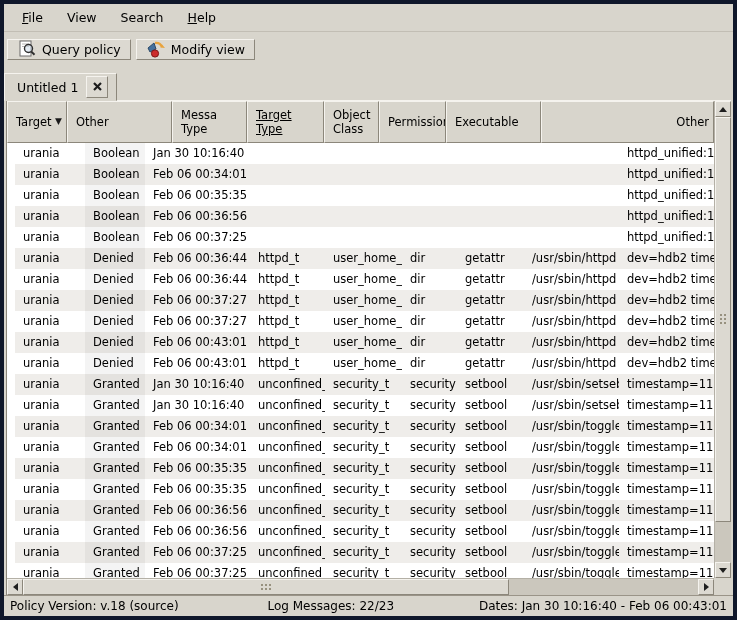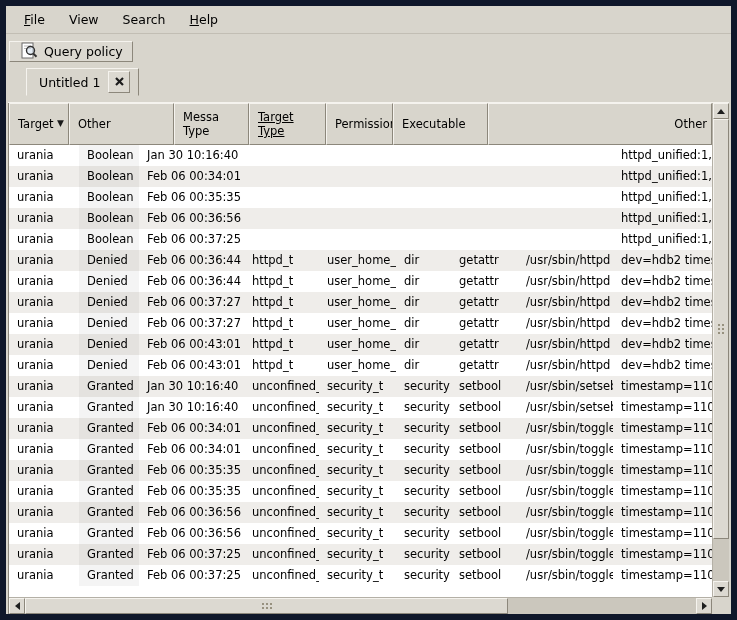--- a/index.html
+++ b/index.html
@@ -9,21 +9,21 @@
     --bg-btn:#dcd9d1;
     --hi:#f5f3ee;
     --sh:#8c877b;
     --stripe:#efedea;
     --sortcol:rgba(0,0,0,0.045);
     --txt:#000;
   }
   .window{
     width:737px;height:620px;
     background:var(--bg);
-    border:6px solid #0f172a;
+    border:4px solid #0f172a;
     font-family:"DejaVu Sans","Liberation Sans",sans-serif;
     color:var(--txt);
     display:flex;flex-direction:column;
     overflow:hidden;
   }
   
   .menubar{
     height:28px;flex:0 0 28px;
     display:flex;align-items:center;
     padding:0 6px;
@@ -43,22 +43,22 @@
     height:21px;padding:0 9px;
     background:var(--bg-btn);
     border:1px solid;
     border-color:var(--hi) var(--sh) var(--sh) var(--hi);
     font-size:12.5px;font-family:inherit;color:#000;
   }
   .tbtn .ticon{display:flex;align-items:center;}
   
   .tabstrip{
     height:34px;flex:0 0 34px;
-    display:flex;align-items:flex-start;
-    padding-left:20px;
+    display:flex;align-items:flex-end;
+    padding-left:0;
   }
   .tab{
     display:flex;align-items:center;gap:8px;
     height:28px;margin-bottom:-1px;position:relative;z-index:2;
     padding:0 8px 0 12px;
     background:var(--bg);
     border:1px solid;
     border-color:var(--hi) var(--sh) var(--bg) var(--hi);
     font-size:12.5px;
   }
@@ -93,20 +93,21 @@
     display:flex;align-items:center;
     padding:2px 4px 2px 8px;
     line-height:1.25;
     overflow:hidden;
   }
   .hcell .lbl{flex:1 1 auto;}
   .hcell .sort{font-size:9px;margin-left:2px;color:#1a1a1a;}
   .rows{
     flex:1 1 auto;background:#fff;overflow:hidden;
     font-size:11.5px;
+    padding-left:8px;
   }
   .trow{display:flex;height:21px;line-height:21px;background:#fff;}
   .trow.odd{background:var(--stripe);}
   .tcell{
     flex:0 0 auto;padding:0 4px 0 8px;
     white-space:nowrap;overflow:hidden;
   }
   .tcell.sorted{background:var(--sortcol);}
   .tcell.flexcol{flex:1 1 auto;}
   
@@ -188,20 +189,31 @@
           <svg width="20" height="20" viewBox="0 0 20 20">
             <rect x="3" y="2" width="11" height="15" fill="#ffffff" stroke="#6b6b6b"></rect>
             <line x1="5" y1="5" x2="12" y2="5" stroke="#b9b9b9"></line>
             <line x1="5" y1="7.5" x2="12" y2="7.5" stroke="#b9b9b9"></line>
             <circle cx="11.5" cy="9.5" r="4" fill="rgba(205,220,235,0.55)" stroke="#2f2f2f" stroke-width="1.4"></circle>
             <line x1="14.4" y1="12.6" x2="17.5" y2="15.8" stroke="#2f2f2f" stroke-width="2"></line>
           </svg>
         </span>
         <span>Query policy</span>
       </button>
+      <button class="tbtn">
+        <span class="ticon">
+          <svg width="20" height="20" viewBox="0 0 20 20">
+            <polygon points="2,9 8,4 10,10 4,13" fill="#44709d" stroke="#2d4a68"></polygon>
+            <path d="M9,4 a6.5,6.5 0 0 1 7,4" fill="none" stroke="#e8a33d" stroke-width="2.4"></path>
+            <polygon points="14.5,8.5 19,9 16,5.5" fill="#e8a33d"></polygon>
+            <circle cx="9" cy="14.5" r="3.6" fill="#cc2b2b" stroke="#7e1414"></circle>
+          </svg>
+        </span>
+        <span>Modify view</span>
+      </button>
     </div>
 
   <div class="tabstrip">
     <div class="tab">
       <span>Untitled 1</span>
       <button class="tab-close">
         <span>
           <svg width="11" height="11" viewBox="0 0 11 11">
             <line x1="2" y1="2" x2="9" y2="9" stroke="#1c1c1c" stroke-width="2.2"></line>
             <line x1="9" y1="2" x2="2" y2="9" stroke="#1c1c1c" stroke-width="2.2"></line>
@@ -219,20 +231,23 @@
             <span class="sort">▼</span>
           </div>
           <div class="hcell" style="flex: 0 0 105px;">
             <span class="lbl">Other</span>
           </div>
           <div class="hcell" style="flex: 0 0 75px;">
             <span class="lbl">Messa Type</span>
           </div>
           <div class="hcell" style="flex: 0 0 77px; text-decoration: underline;">
             <span class="lbl">Target Type</span>
+          </div>
+          <div class="hcell" style="flex: 0 0 55px;">
+            <span class="lbl">Object Class</span>
           </div>
           <div class="hcell" style="flex: 0 0 67px;">
             <span class="lbl">Permission</span>
           </div>
           <div class="hcell" style="flex: 0 0 95px;">
             <span class="lbl">Executable</span>
           </div>
           <div class="hcell flexcol" style="flex: 1 1 auto; text-align: right;">
             <span class="lbl">Other</span>
           </div>
@@ -492,14 +507,19 @@
         <div class="vthumb">
             <span class="grip-v"></span>
           </div>
       </div>
       <button class="sbtn">
           <span class="tri down"></span>
         </button>
     </div>
   </div>
 
+  <div class="statusbar">
+    <span class="sb-left">Policy Version: v.18 (source)</span>
+    <span class="sb-mid">Log Messages: 22/23</span>
+    <span class="sb-right">Dates: Jan 30 10:16:40 - Feb 06 00:43:01</span>
+  </div>
 
 </div>
 
 </body></html>

